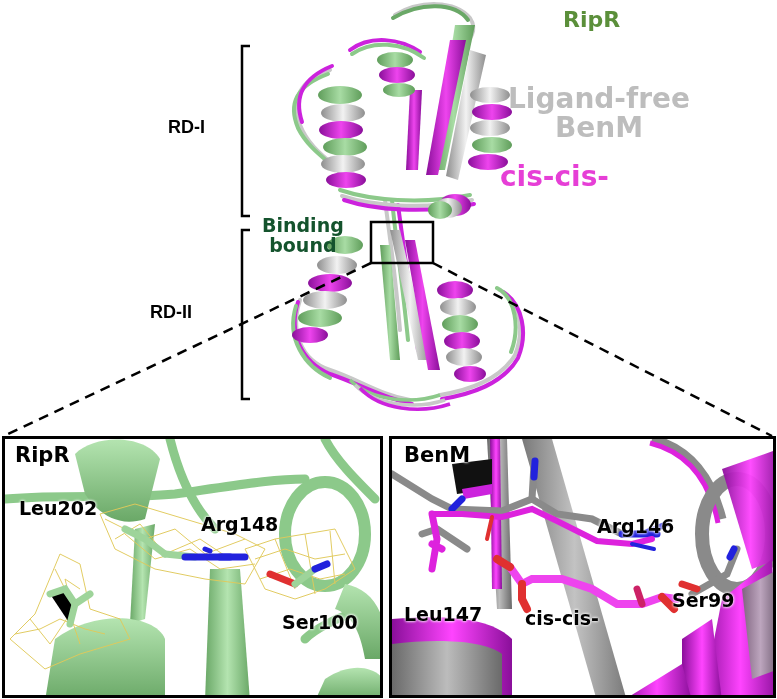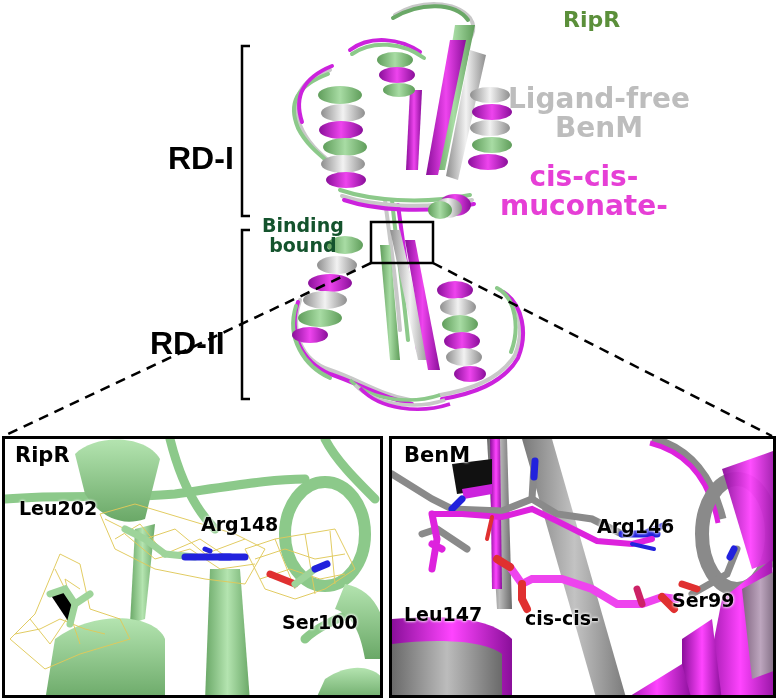--- a/index.html
+++ b/index.html
@@ -1,21 +1,21 @@
 <!DOCTYPE html>
 <html><head>
   <meta charset="utf-8">
   <style>
     html, body { margin: 0; padding: 0; background: #ffffff; }
     body { width: 777px; height: 699px; position: relative; overflow: hidden;
            font-family: "Liberation Sans", "DejaVu Sans", sans-serif; }
     .abs { position: absolute; }
     .lbl { position: absolute; font-weight: bold; white-space: nowrap; line-height: 1.05; }
     .cal { font-family: "DejaVu Sans", "Liberation Sans", sans-serif; }
-    .domain-lbl { font-size: 32px; color: #000; font-family: "Liberation Sans", sans-serif; margin-top: 24px; }
+    .domain-lbl { font-size: 18px; color: #000; font-family: "Liberation Sans", sans-serif; }
     .legend { text-align: center; font-size: 28px; }
     .panel { position: absolute; border: 3px solid #000; background: #fff; overflow: hidden; box-sizing: border-box; }
     .panel svg { position: absolute; left: 0; top: 0; }
     .plabel { position: absolute; font-weight: bold; font-size: 19px; color: #000; white-space: nowrap;
               font-family: "DejaVu Sans", sans-serif; text-shadow: 0 0 3px #fff, 0 0 3px #fff; }
     .ptitle { font-size: 21px; }
   </style>
 </head>
 <body>
 
@@ -134,21 +134,20 @@
 
 <div class="lbl cal legend" style="left:563px;top:8px;color:#5b8f3a;font-size:22px;">
   <div>RipR</div>
 </div>
 <div class="lbl cal legend" style="left:508px;top:84px;color:#bdbdbd;">
   <div>Ligand-free</div>
   <div>BenM</div>
 </div>
 <div class="lbl cal legend" style="left:500px;top:162px;color:#e63fd6;">
   <div>cis-cis-</div>
-  <div>muconate-</div>
 </div>
 
 <div class="panel" style="left:2px;top:436px;width:381px;height:262px;">
   <svg width="381" height="262" viewBox="0 0 381 262">
     <defs>
       <linearGradient id="rG" x1="0" x2="0" y1="0" y2="1">
           <stop offset="0" stop-color="#b4e4b0"></stop>
           <stop offset="1" stop-color="#6aa867"></stop>
         </linearGradient>
       <linearGradient id="rG2" x1="0" x2="1">

